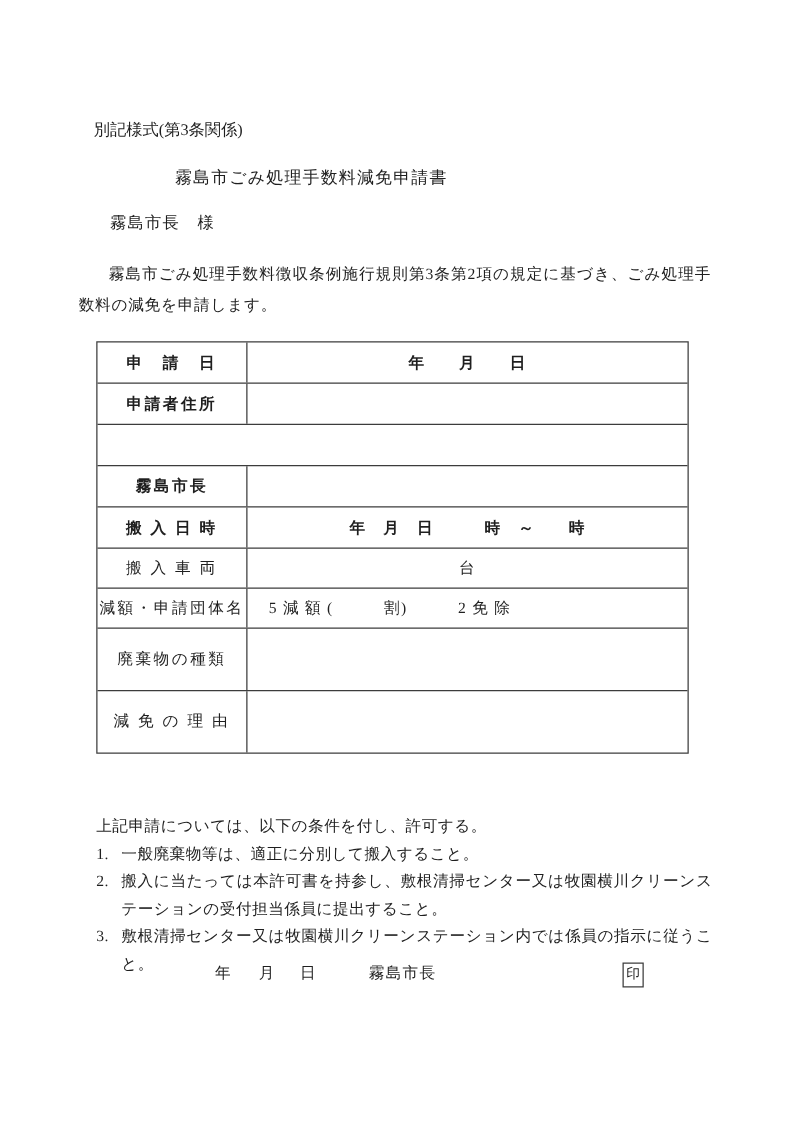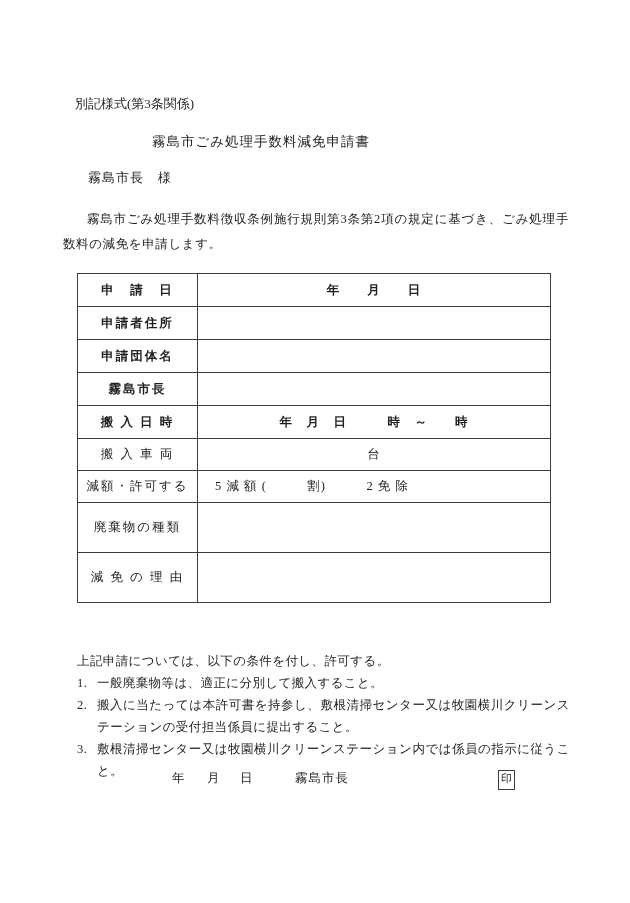--- a/index.html
+++ b/index.html
@@ -7,21 +7,21 @@
     position:relative;
     width:630px;height:903px;
     background:#ffffff;
     font-family:"Liberation Serif","DejaVu Serif",serif;
     color:#1f1f1f;
     overflow:hidden;
     margin:0 auto;
   }
   .abs{position:absolute;}
   .fs13{font-size:13px;}
-  .centered{left:12px;width:498px;text-align:center;}
+  .centered{left:0;width:498px;text-align:center;}
   .title{font-size:13.5px;letter-spacing:1px;}
 
   
   .intro-par{
     left:63px;top:207px;width:506px;
     font-size:12.5px;line-height:25px;letter-spacing:0.6px;
     text-indent:24px;text-align:justify;
   }
 
   
@@ -86,37 +86,36 @@
   <div class="abs form-table">
     <div class="trow h32">
       <div class="tlabel">申　請　日</div>
       <div class="tvalue center">年　　月　　日</div>
     </div>
     <div class="trow h32">
       <div class="tlabel">申請者住所</div>
       <div class="tvalue"></div>
     </div>
     <div class="trow h32">
-      <div class="tlabel">申請団体名</div>
       <div class="tvalue"></div>
     </div>
     <div class="trow h32">
       <div class="tlabel">霧島市長</div>
       <div class="tvalue"></div>
     </div>
     <div class="trow h32">
       <div class="tlabel">搬 入 日 時</div>
       <div class="tvalue center">年　月　日　　　時　～　　時</div>
     </div>
     <div class="trow h31">
       <div class="tlabel">搬 入 車 両</div>
       <div class="tvalue center">台</div>
     </div>
     <div class="trow h31">
-      <div class="tlabel">減額・許可する</div>
+      <div class="tlabel">減額・申請団体名</div>
       <div class="tvalue left">5 減 額 (　　　割)　　　2 免 除</div>
     </div>
     <div class="trow h49">
       <div class="tlabel">廃棄物の種類</div>
       <div class="tvalue"></div>
     </div>
     <div class="trow h49">
       <div class="tlabel">減 免 の 理 由</div>
       <div class="tvalue"></div>
     </div>

